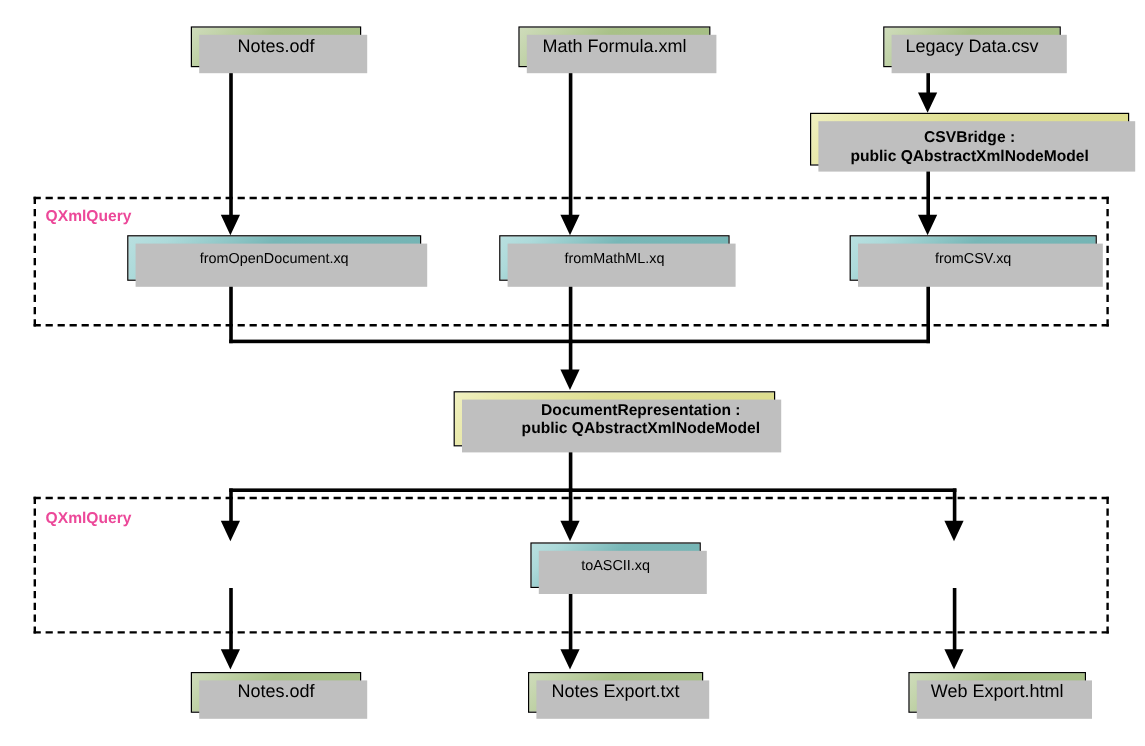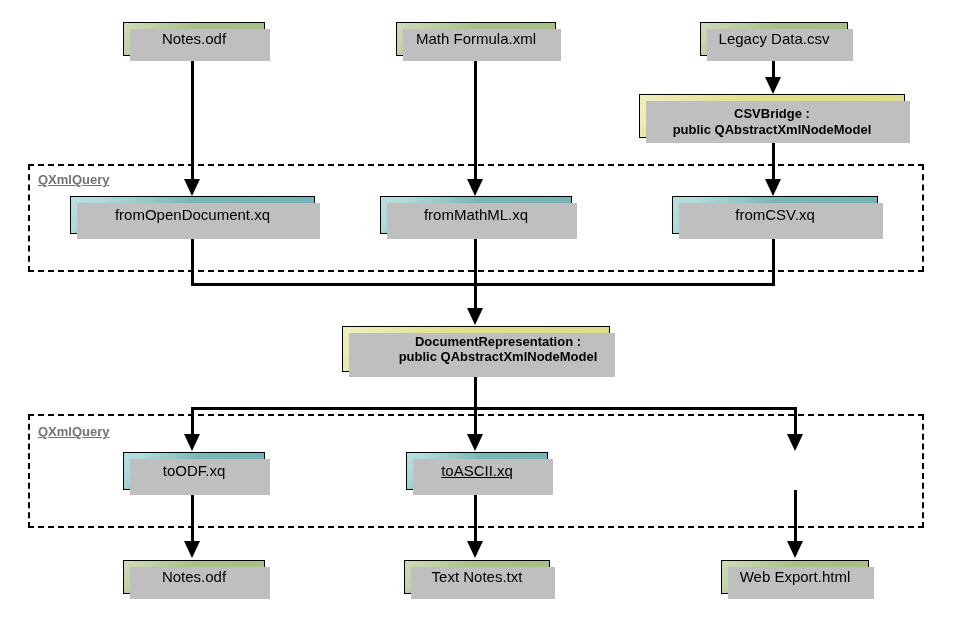--- a/index.html
+++ b/index.html
@@ -14,62 +14,62 @@
   
   .node{
     position:absolute;
     box-sizing:border-box;
     border:1px solid #000000;
     display:flex;align-items:center;justify-content:center;
     text-align:center;
     color:#000000;
     line-height:1.18;
     z-index:5;
+    margin-left:36px;
   }
   .node .shadow{
     position:absolute;
     left:6px;top:6px;right:-6px;bottom:-6px;
     background:#bfbfbf;
     z-index:-2;
   }
   .node .lbl{position:relative;z-index:3;padding:0 8px;white-space:pre-line;}
 
   
   .n-doc{
     background:linear-gradient(135deg,#cfdcbb 0%, #c3d4ab 14%, #a9c188 42%, #a5be84 100%);
     font-size:15px;
   }
   
   .n-xq{
     background:linear-gradient(135deg,#b9e0e0 0%, #addada 13%, #78b7b7 45%, #74b4b4 100%);
-    font-size:15px;
+    font-size:12px;
   }
   
   .n-class{
     background:linear-gradient(135deg,#f0f0c0 0%, #eaeaae 12%, #e0e094 40%, #dcdc8e 100%);
     font-size:13px;
     font-weight:bold;
   }
 
   
   .group{
     position:absolute;
     box-sizing:border-box;
     border:2px dashed #000000;
     z-index:1;
     background:transparent;
   }
   .group-label{
     position:absolute;
     font-size:13px;
     font-weight:bold;
-    color:#737373;
+    color:#ec4899;
     z-index:6;
     background:transparent;
-    text-decoration:underline;
   }
 
   
   .vline{position:absolute;width:3px;background:#000000;z-index:3;}
   .hline{position:absolute;height:3px;background:#000000;z-index:3;}
   .arrowhead{
     position:absolute;
     width:0;height:0;
     border-left:8px solid transparent;
     border-right:8px solid transparent;
@@ -123,39 +123,35 @@
     <span class="shadow"></span>
     <span class="lbl">fromMathML.xq</span>
   </div>
 
   <div class="node n-class" style="left:342px;top:326px;width:268px;height:46px;padding-left:44px;">
     <span class="shadow"></span>
     <span class="lbl">DocumentRepresentation :
 public QAbstractXmlNodeModel</span>
   </div>
 
-  <div class="node n-xq" style="left:123px;top:452px;width:142px;height:38px;">
-    <span class="shadow"></span>
-    <span class="lbl">toODF.xq</span>
-  </div>
 
-  <div class="node n-xq" style="left:406px;top:452px;width:142px;height:38px;text-decoration:underline;">
+  <div class="node n-xq" style="left:406px;top:452px;width:142px;height:38px;">
     <span class="shadow"></span>
     <span class="lbl">toASCII.xq</span>
   </div>
 
 
   <div class="node n-doc" style="left:123px;top:560px;width:142px;height:34px;">
     <span class="shadow"></span>
     <span class="lbl">Notes.odf</span>
   </div>
 
   <div class="node n-doc" style="left:404px;top:560px;width:146px;height:34px;">
     <span class="shadow"></span>
-    <span class="lbl">Text Notes.txt</span>
+    <span class="lbl">Notes Export.txt</span>
   </div>
 
   <div class="node n-doc" style="left:721px;top:560px;width:148px;height:34px;">
     <span class="shadow"></span>
     <span class="lbl">Web Export.html</span>
   </div>
 
   <div class="vline" style="left:191px;top:56px;height:124px;"></div>
   <div class="arrowhead" style="left:184px;top:179px;"></div>
 

